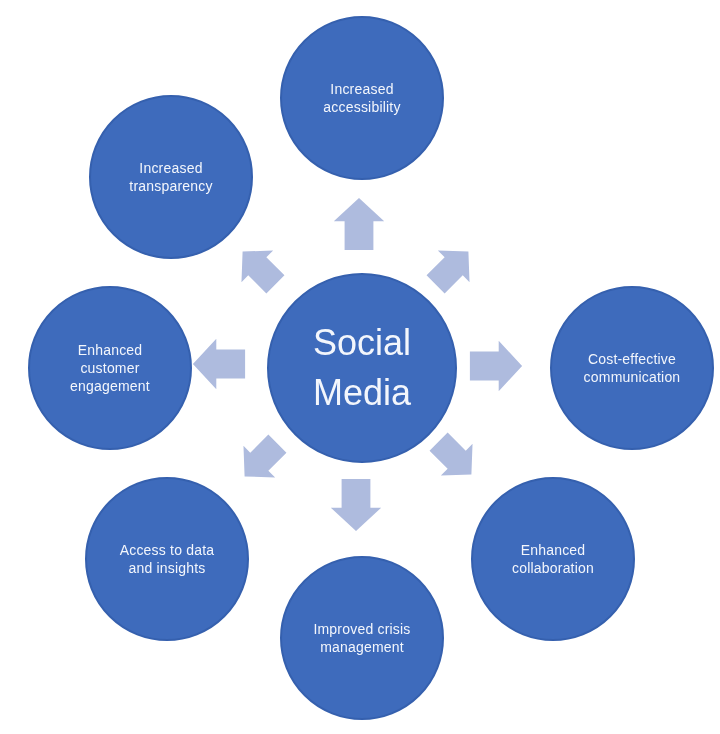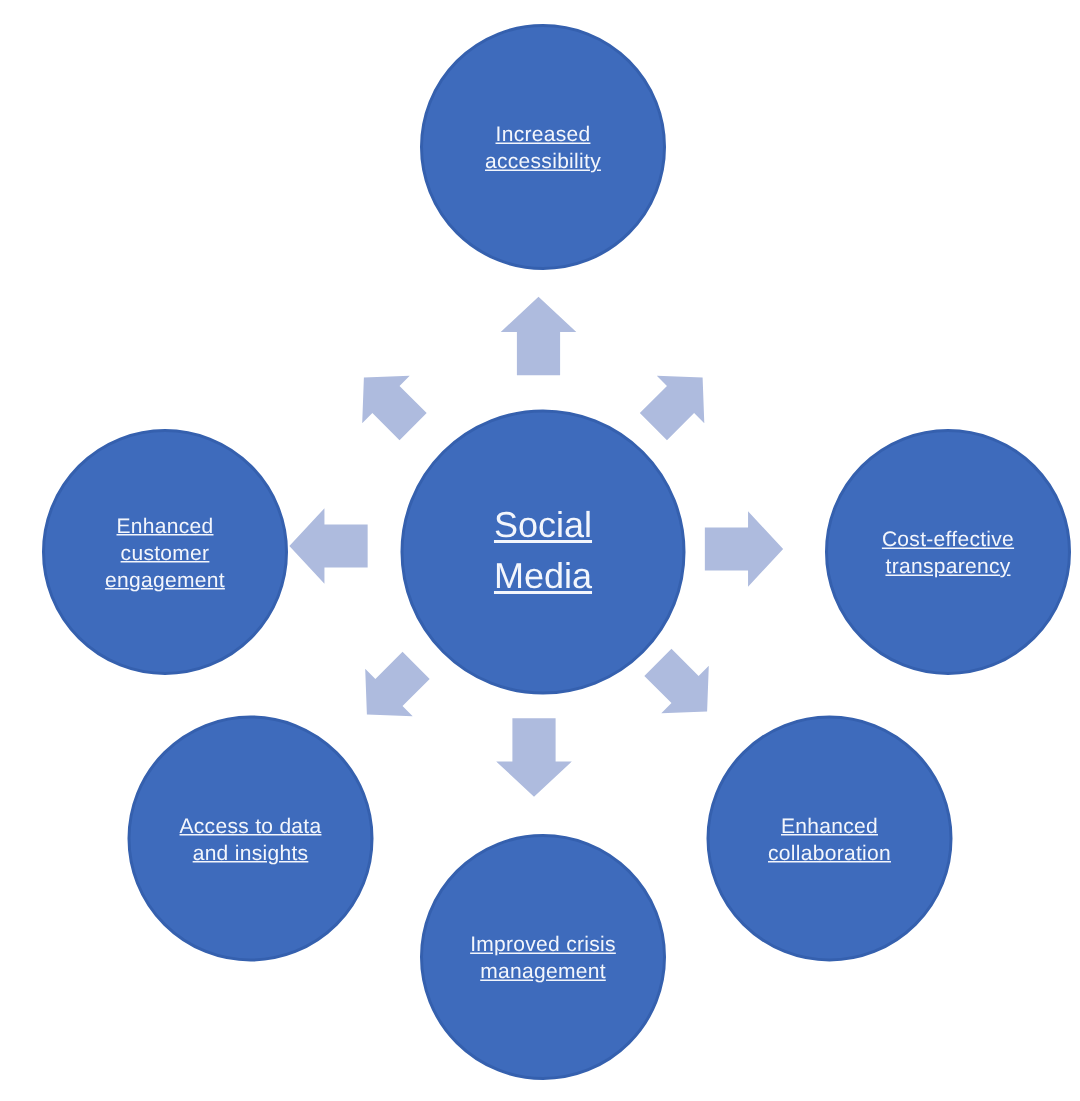--- a/index.html
+++ b/index.html
@@ -19,36 +19,35 @@
     position: absolute;
     border-radius: 50%;
     background: #3e6bbc;
     border: 2px solid #3560ae;
     color: #f3f6fc;
     display: flex;
     align-items: center;
     justify-content: center;
     text-align: center;
     box-sizing: border-box;
-    text-decoration: underline;
   }
   .node-outer {
     width: 164px;
     height: 164px;
     padding: 0 22px;
     font-size: 14px;
     line-height: 1.3;
     font-weight: 400;
     letter-spacing: 0.2px;
   }
   .node-center {
     width: 190px;
     height: 190px;
     padding: 0 26px;
-    font-size: 24px;
+    font-size: 36px;
     line-height: 1.4;
     font-weight: 400;
   }
   .pos-center       { left: 267px; top: 273px; }
   .pos-top          { left: 280px; top: 16px;  }
   .pos-top-right    { left: 471px; top: 95px;  }
   .pos-right        { left: 550px; top: 286px; }
   .pos-bottom-right { left: 471px; top: 477px; }
   .pos-bottom       { left: 280px; top: 556px; align-items: center; }
   .pos-bottom-left  { left: 85px;  top: 477px; }
@@ -100,28 +99,31 @@
   </svg>
 
   <div class="node node-center pos-center">
     <span>Social Media</span>
   </div>
 
   <div class="node node-outer pos-top">
     <span>Increased accessibility</span>
   </div>
   <div class="node node-outer pos-right">
-    <span>Cost-effective transparency</span>
+    <span>Cost-effective communication</span>
   </div>
   <div class="node node-outer pos-bottom-right">
     <span>Enhanced collaboration</span>
   </div>
   <div class="node node-outer pos-bottom">
     <span>Improved crisis management</span>
   </div>
   <div class="node node-outer pos-bottom-left">
     <span>Access to data and insights</span>
   </div>
   <div class="node node-outer pos-left">
     <span>Enhanced customer engagement</span>
   </div>
+  <div class="node node-outer pos-top-left">
+    <span>Increased transparency</span>
+  </div>
 
 </div>
 
 </body></html>

